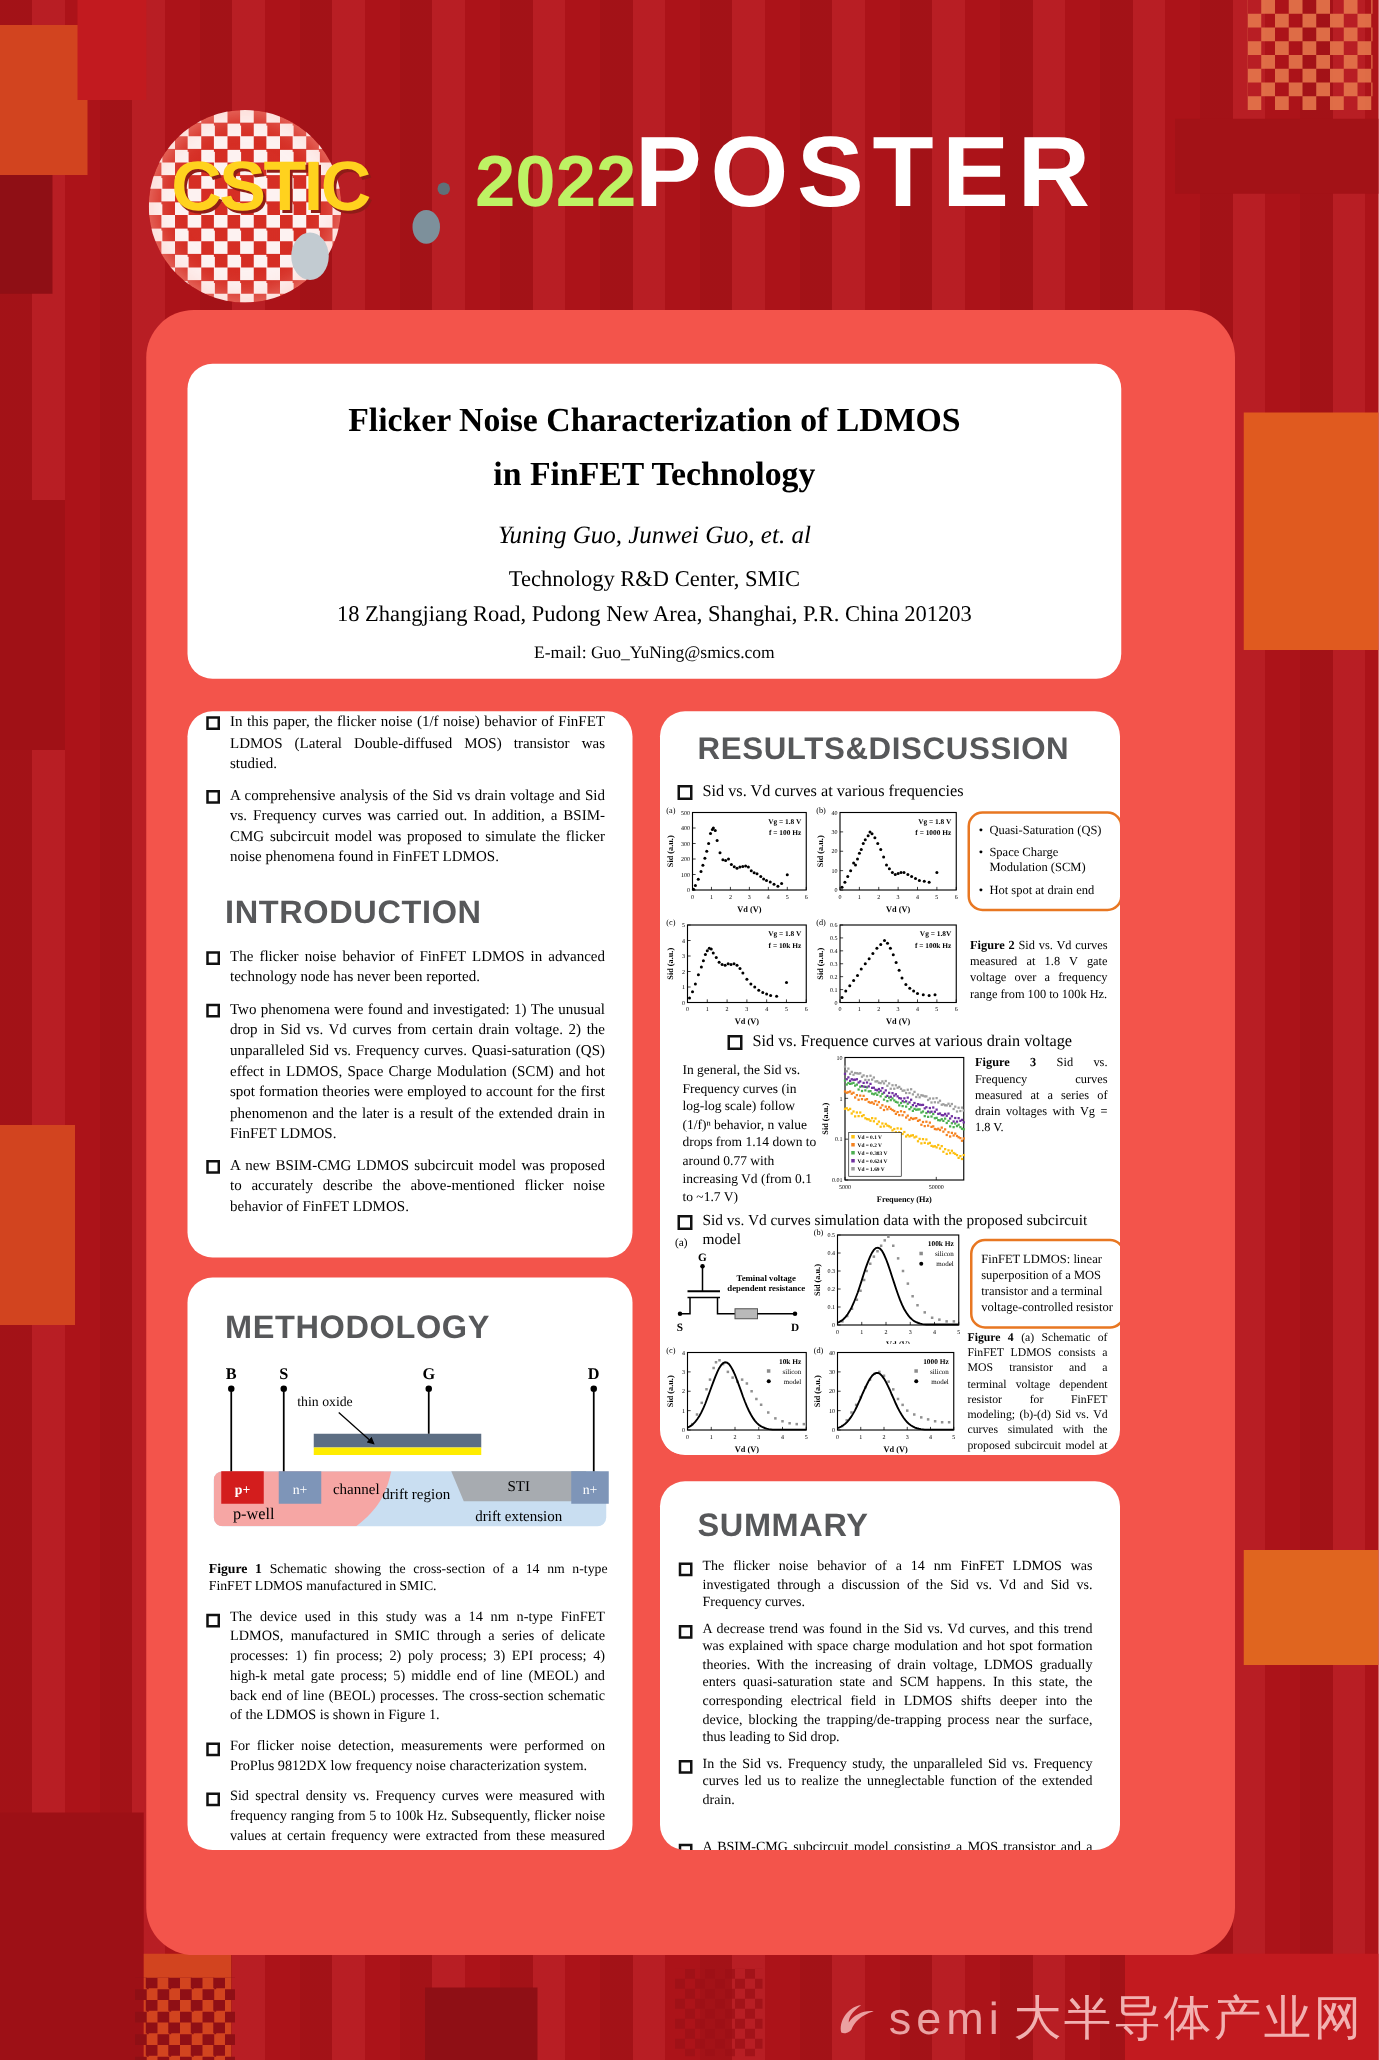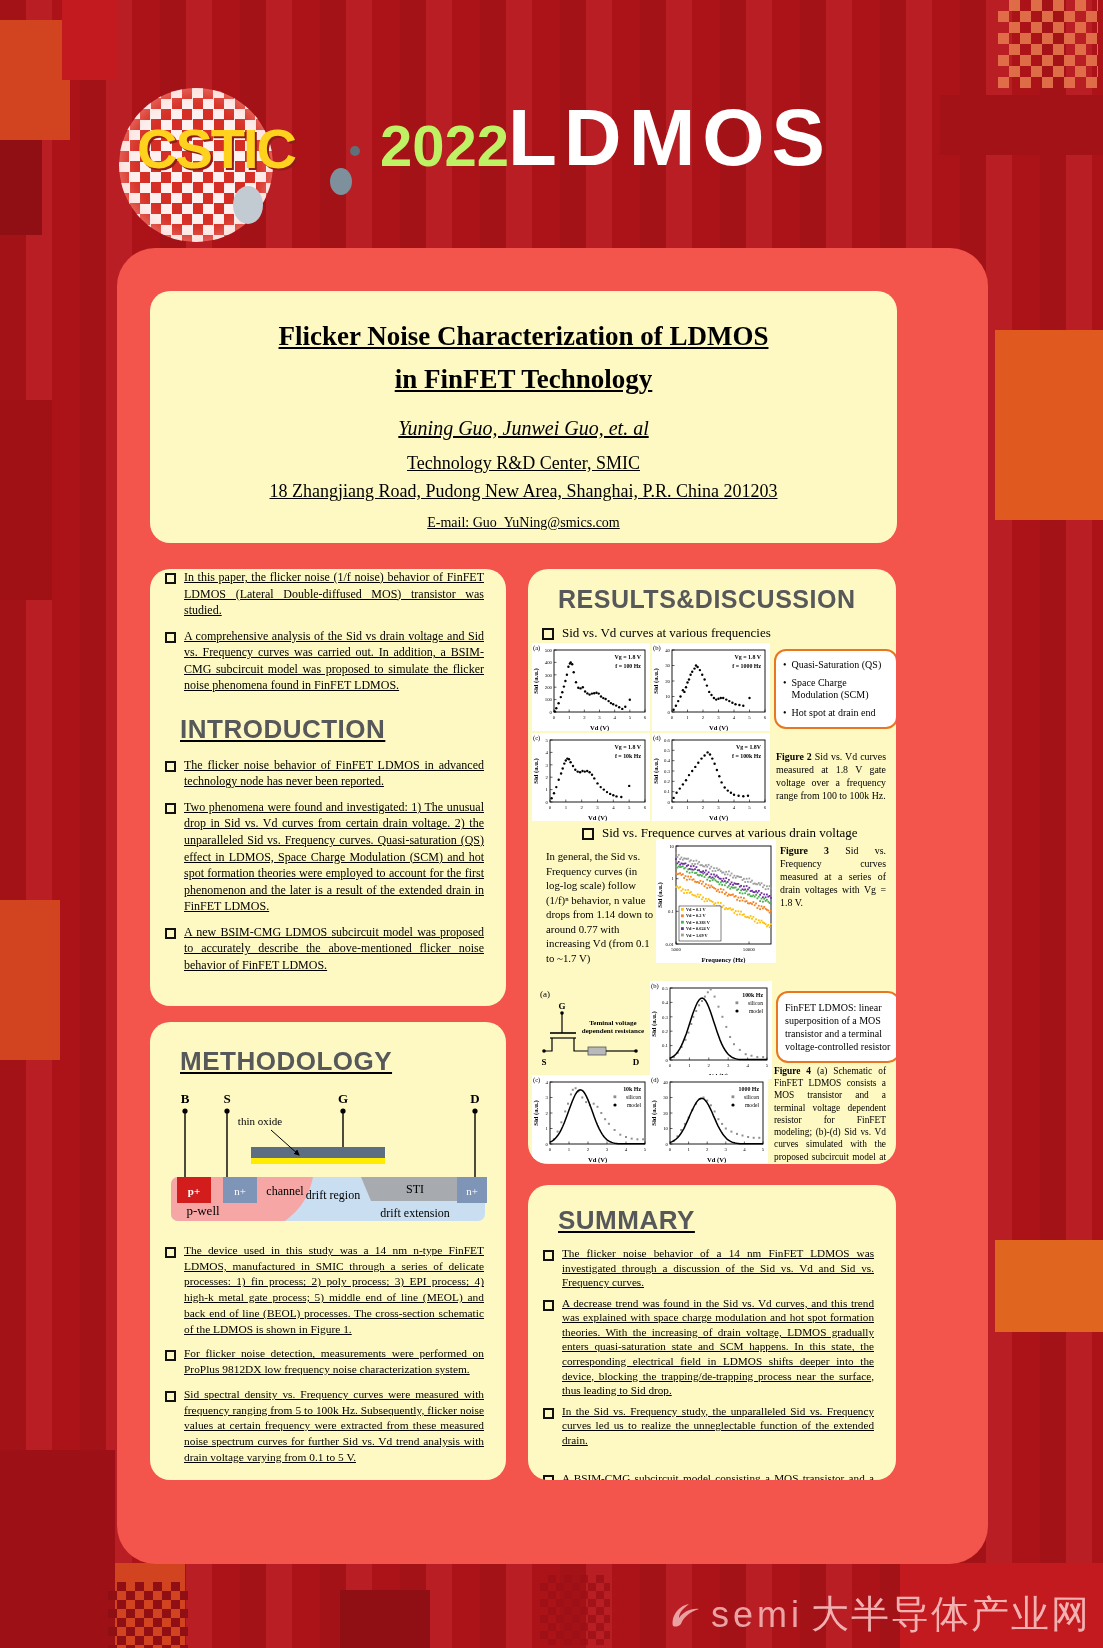--- a/index.html
+++ b/index.html
@@ -21,21 +21,21 @@
   .hdot{position:absolute;border-radius:50%;}
   .dot-small{left:350px;top:146px;width:10px;height:10px;background:#5f7078;}
   .dot-mid{left:330px;top:168px;width:22px;height:27px;background:#7d909b;}
   .dot-pale{left:233px;top:186px;width:30px;height:38px;background:#c2cbd1;}
   .year-2022{position:absolute;left:380px;top:112px;font-family:"Liberation Sans","DejaVu Sans",sans-serif;
     font-weight:900;font-size:58px;color:#bef264;}
   .poster-word{position:absolute;left:508px;top:92px;font-family:"Liberation Sans","DejaVu Sans",sans-serif;
     font-weight:900;font-size:80px;letter-spacing:7px;color:#fff;}
   
   .panel{position:absolute;left:117px;top:248px;width:871px;height:1316px;background:#f3544b;border-radius:38px;}
-  .card{position:absolute;background:#fef9c3;border-radius:20px;overflow:hidden;text-decoration:underline;}
+  .card{position:absolute;background:#ffffff;border-radius:20px;overflow:hidden;}
   .title-card{left:150px;top:291px;width:747px;height:252px;text-align:center;}
   .abstract-card{left:150px;top:569px;width:356px;height:437px;}
   .methodology-card{left:150px;top:1022px;width:356px;height:458px;}
   .results-card{left:528px;top:569px;width:368px;height:595px;}
   .summary-card{left:528px;top:1185px;width:368px;height:295px;}
   h1,h2,p{margin:0;}
   .t1{margin-top:30px;font-size:27px;font-weight:bold;}
   .t2{margin-top:12px;font-size:27px;font-weight:bold;}
   .authors{margin-top:22px;font-size:20px;font-style:italic;}
   .affil{margin-top:13px;font-size:18px;}
@@ -100,21 +100,21 @@
     <div class="checker" style="left:540px;top:1575px;width:70px;height:70px;background:repeating-conic-gradient(#9d1016 0% 25%, transparent 0% 50%);background-size:16px 16px;opacity:.8;"></div>
   </div>
 
   <header>
     <div class="logo-circle"></div>
     <div class="logo-cstic">CSTIC</div>
     <div class="hdot dot-small"></div>
     <div class="hdot dot-mid"></div>
     <div class="hdot dot-pale"></div>
     <div class="year-2022">2022</div>
-    <div class="poster-word">LDMOS</div>
+    <div class="poster-word">POSTER</div>
   </header>
 
   <main class="panel"></main>
 
   <section class="card title-card">
     <h1>
       <div class="t1">Flicker Noise Characterization of LDMOS</div>
       <div class="t2">in FinFET Technology</div>
     </h1>
     <p class="authors">Yuning Guo, Junwei Guo, et. al</p>
@@ -195,20 +195,21 @@
         <text x="31" y="106" font-size="11" font-weight="bold" fill="#fff" text-anchor="middle">p+</text>
         <text x="77" y="106" font-size="11" fill="#fff" text-anchor="middle">n+</text>
         <text x="122" y="106" font-size="12" text-anchor="middle">channel</text>
         <text x="170" y="110" font-size="12" text-anchor="middle">drift region</text>
         <text x="252" y="104" font-size="12" text-anchor="middle">STI</text>
         <text x="309" y="106" font-size="11" fill="#fff" text-anchor="middle">n+</text>
         <text x="40" y="126" font-size="13" text-anchor="middle">p-well</text>
         <text x="252" y="128" font-size="12" text-anchor="middle">drift extension</text>
       </svg>
     </div>
+    <p class="figcap"><b>Figure 1</b><span> Schematic showing the cross-section of a 14 nm n-type FinFET LDMOS manufactured in SMIC.</span></p>
     <div class="bullets">
       <div class="bullet">
           <span class="sq"></span>
           <p>The device used in this study was a 14 nm n-type FinFET LDMOS, manufactured in SMIC through a series of delicate processes: 1) fin process; 2) poly process; 3) EPI process; 4) high-k metal gate process; 5) middle end of line (MEOL) and back end of line (BEOL) processes. The cross-section schematic of the LDMOS is shown in Figure 1.</p>
         </div>
       <div class="bullet">
           <span class="sq"></span>
           <p>For flicker noise detection, measurements were performed on ProPlus 9812DX low frequency noise characterization system.</p>
         </div>
       <div class="bullet">
@@ -882,20 +883,24 @@
         <text x="30" y="78.4" class="leg">Vd = 0.2 V</text>
         <rect x="25" y="81.8" width="2.8" height="2.8" fill="#4caf50"></rect>
         <text x="30" y="84.8" class="leg">Vd = 0.383 V</text>
         <rect x="25" y="88.2" width="2.8" height="2.8" fill="#7030a0"></rect>
         <text x="30" y="91.2" class="leg">Vd = 0.624 V</text>
         <rect x="25" y="94.6" width="2.8" height="2.8" fill="#9e9e9e"></rect>
         <text x="30" y="97.6" class="leg">Vd = 1.69 V</text>
       </svg>
     <p class="smallcap" style="left:252px;top:276px;width:106px;"><b>Figure 3</b><span> Sid vs. Frequency curves measured at a series of drain voltages with Vg = 1.8 V.</span></p>
 
+    <div class="rrow" style="left:14px;top:400px;">
+      <span class="sq"></span>
+      <p style="font-size:12.3px;">Sid vs. Vd curves simulation data with the proposed subcircuit model</p>
+    </div>
     <span class="figletter" style="left:12px;top:420px;">(a)</span>
     <svg width="112" height="78" viewBox="0 0 112 78" style="position:absolute;left:8px;top:430px;">
       <text x="26" y="10" font-size="9" font-weight="bold" text-anchor="middle">G</text>
       <circle cx="26" cy="14" r="1.8"></circle>
       <line x1="26" y1="15" x2="26" y2="34" stroke="#000" stroke-width="1.2"></line>
       <line x1="14" y1="34" x2="40" y2="34" stroke="#000" stroke-width="1.6"></line>
       <line x1="14" y1="39" x2="40" y2="39" stroke="#000" stroke-width="1.2"></line>
       <polyline points="16,39 16,52 8,52" fill="none" stroke="#000" stroke-width="1.2"></polyline>
       <circle cx="8" cy="52" r="1.8"></circle>
       <text x="8" y="66" font-size="9" font-weight="bold" text-anchor="middle">S</text>

